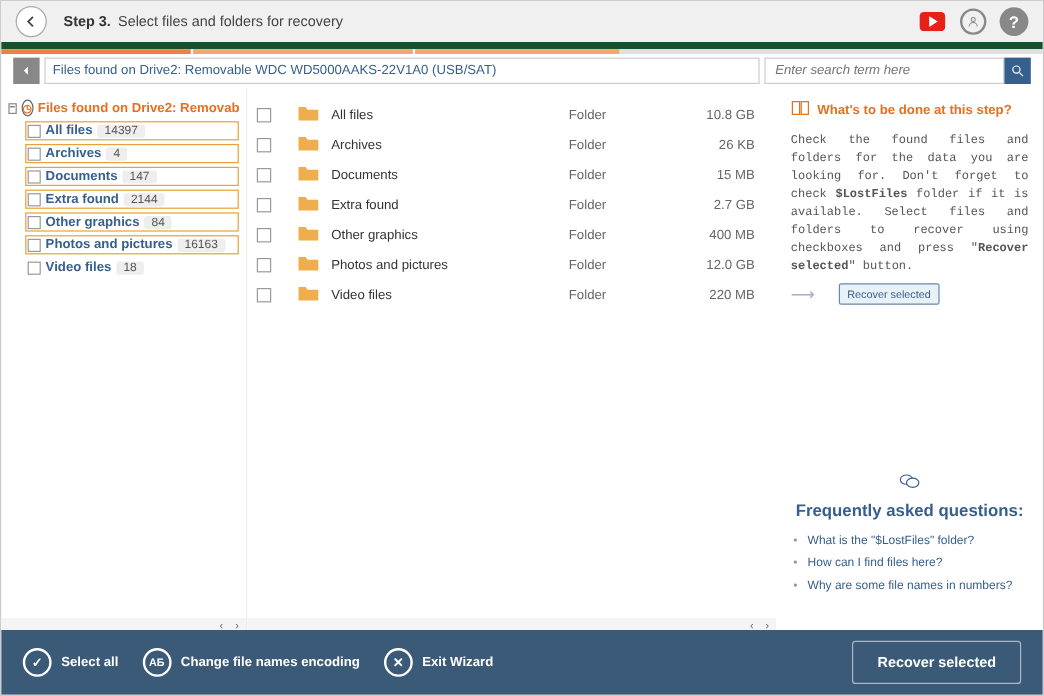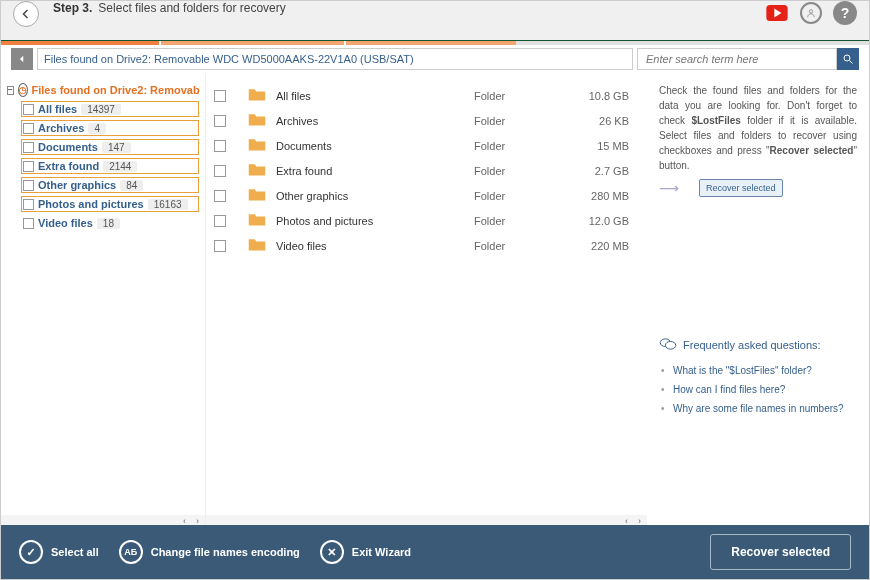--- a/index.html
+++ b/index.html
@@ -1,19 +1,19 @@
 <!DOCTYPE html>
 <html><head>
 <meta charset="utf-8">
 <style>
 * { box-sizing: border-box; margin: 0; padding: 0; }
 body { font-family: Verdana, Arial, sans-serif; font-size: 11px; color: #333; background: #fff; width: 870px; height: 580px; overflow: hidden; border: 1px solid #ccc; position: relative; }
 
 
-.header { height: 40px; background: #f0f0f0; border-bottom: 1px solid #14532d; display: flex; align-items: flex-start; padding: 0 12px; }
+.header { height: 40px; background: #f0f0f0; border-bottom: 6px solid #14532d; display: flex; align-items: center; padding: 0 12px; }
 .back-btn { width: 26px; height: 26px; border: 1px solid #aaa; border-radius: 50%; background: #fff; display: flex; align-items: center; justify-content: center; cursor: pointer; margin-right: 14px; }
 .back-btn svg { width: 12px; height: 12px; }
 .title-step { font-weight: bold; font-size: 12px; margin-right: 6px; }
 .title-text { font-size: 12px; color: #444; }
 .header-right { margin-left: auto; display: flex; gap: 10px; align-items: center; }
 .hdr-icon { width: 24px; height: 24px; display: flex; align-items: center; justify-content: center; cursor: pointer; }
 .yt-icon { color: #e62117; }
 .circ-icon { width: 22px; height: 22px; border: 2px solid #888; border-radius: 50%; display: flex; align-items: center; justify-content: center; color: #888; }
 .help-icon { width: 24px; height: 24px; border-radius: 50%; background: #888; color: #fff; display: flex; align-items: center; justify-content: center; font-weight: bold; font-size: 14px; }
 
@@ -52,29 +52,29 @@
 .flrow { display: flex; align-items: center; height: 25px; }
 .flrow .cb { width: 12px; height: 12px; border: 1px solid #999; margin-right: 22px; flex-shrink: 0; cursor: pointer; }
 .flrow .fldr { width: 18px; height: 15px; margin-right: 10px; flex-shrink: 0; }
 .flrow .name { flex: 1; font-size: 11px; color: #333; }
 .flrow .type { width: 100px; font-size: 11px; color: #666; }
 .flrow .size { width: 65px; text-align: right; font-size: 11px; color: #666; padding-right: 10px; }
 
 
 .sidebar { width: 222px; padding: 10px 12px; font-size: 10px; color: #555; }
 .sb-title { display: flex; align-items: center; gap: 6px; color: #e47020; font-weight: bold; font-size: 11px; margin-bottom: 10px; }
-.sb-text { text-align: justify; line-height: 1.5; }
+.sb-text { text-align: justify; line-height: 1.5; font-family: Liberation Mono, monospace; }
 .sb-illustration { margin: 18px 0 0 0; position: relative; height: 50px; }
 .illus-item { display: flex; align-items: center; gap: 4px; font-size: 9px; color: #8aa0b8; }
 .mini-fldr { width: 10px; height: 8px; background: #f5b860; border-radius: 1px; }
 .mini-cb { width: 8px; height: 8px; border: 1px solid #c0c0c0; }
 .illus-btn { border: 1px solid #6a87a8; background: #e8f0f8; color: #355f8c; font-size: 9px; padding: 3px 6px; border-radius: 2px; }
 .illus-arrow { color: #aac; font-size: 14px; }
 .plus-box { width: 8px; height: 8px; border: 1px solid #999; font-size: 7px; display: inline-flex; align-items: center; justify-content: center; line-height: 1; }
-.sb-faq-head { display: flex; align-items: center; gap: 6px; color: #355f8c; font-weight: normal; font-size: 11px; margin-top: 96px; margin-bottom: 8px; }
+.sb-faq-head { display: flex; align-items: center; gap: 6px; color: #355f8c; font-weight: bold; font-size: 14px; margin-top: 96px; margin-bottom: 8px; flex-direction: column; }
 .faq-item { color: #355f8c; padding: 4px 0 4px 14px; position: relative; font-size: 10px; cursor: pointer; }
 .faq-item::before { content: "•"; position: absolute; left: 2px; color: #999; }
 
 
 .scroll-track { position: absolute; bottom: 0; left: 0; right: 0; height: 12px; background: #f4f4f4; display: flex; align-items: center; justify-content: flex-end; padding: 0 2px; gap: 2px; }
 .scroll-arrow { font-size: 9px; color: #666; cursor: pointer; padding: 0 4px; }
 
 
 .footer { position: absolute; bottom: 0; left: 0; right: 0; height: 54px; background: #3a5a78; display: flex; align-items: center; padding: 0 18px; gap: 20px; color: #fff; }
 .ftr-btn { display: flex; align-items: center; gap: 8px; cursor: pointer; font-size: 11px; font-weight: bold; }
@@ -229,21 +229,21 @@
     <span class="type">Folder</span>
     <span class="size">2.7 GB</span>
         </div>
         <div class="flrow">
           <span class="cb"></span>
     <span><svg class="fldr folder-svg" viewBox="0 0 24 20">
               <path d="M1 3h8l2 3h12v12H1z"></path>
             </svg></span>
     <span class="name">Other graphics</span>
     <span class="type">Folder</span>
-    <span class="size">280 MB</span>
+    <span class="size">400 MB</span>
         </div>
         <div class="flrow">
           <span class="cb"></span>
     <span><svg class="fldr folder-svg" viewBox="0 0 24 20">
               <path d="M1 3h8l2 3h12v12H1z"></path>
             </svg></span>
     <span class="name">Photos and pictures</span>
     <span class="type">Folder</span>
     <span class="size">12.0 GB</span>
         </div>
@@ -257,20 +257,28 @@
     <span class="size">220 MB</span>
         </div>
       </div>
     <div class="scroll-track">
       <span class="scroll-arrow">‹</span>
       <span class="scroll-arrow">›</span>
     </div>
   </div>
 
   <div class="sidebar">
+    <div class="sb-title">
+      <span style="color:#e47020;">
+       <svg width="16" height="14" viewBox="0 0 24 20">
+            <path d="M2 2h9v16H2zM13 2h9v16h-9z" stroke="#e47020" stroke-width="1.5" fill="none"></path>
+          </svg>
+      </span>
+      <span>What's to be done at this step?</span>
+    </div>
     <div class="sb-text">
       <span>Check the found files and folders for the data you are looking for. Don't forget to check </span><b>$LostFiles</b><span> folder if it is available. Select files and folders to recover using checkboxes and press "</span><b>Recover selected</b><span>" button.</span>
     </div>
     <div class="sb-illustration">
       <div style="display:flex;align-items:center;gap:20px;">
         <div style="display:flex;flex-direction:column;gap:2px;align-items:center;margin-top:-12px;">
           <span class="illus-arrow">⟶</span>
         </div>
         <div class="illus-btn" style="margin-top:-12px;">Recover selected</div>
       </div>

